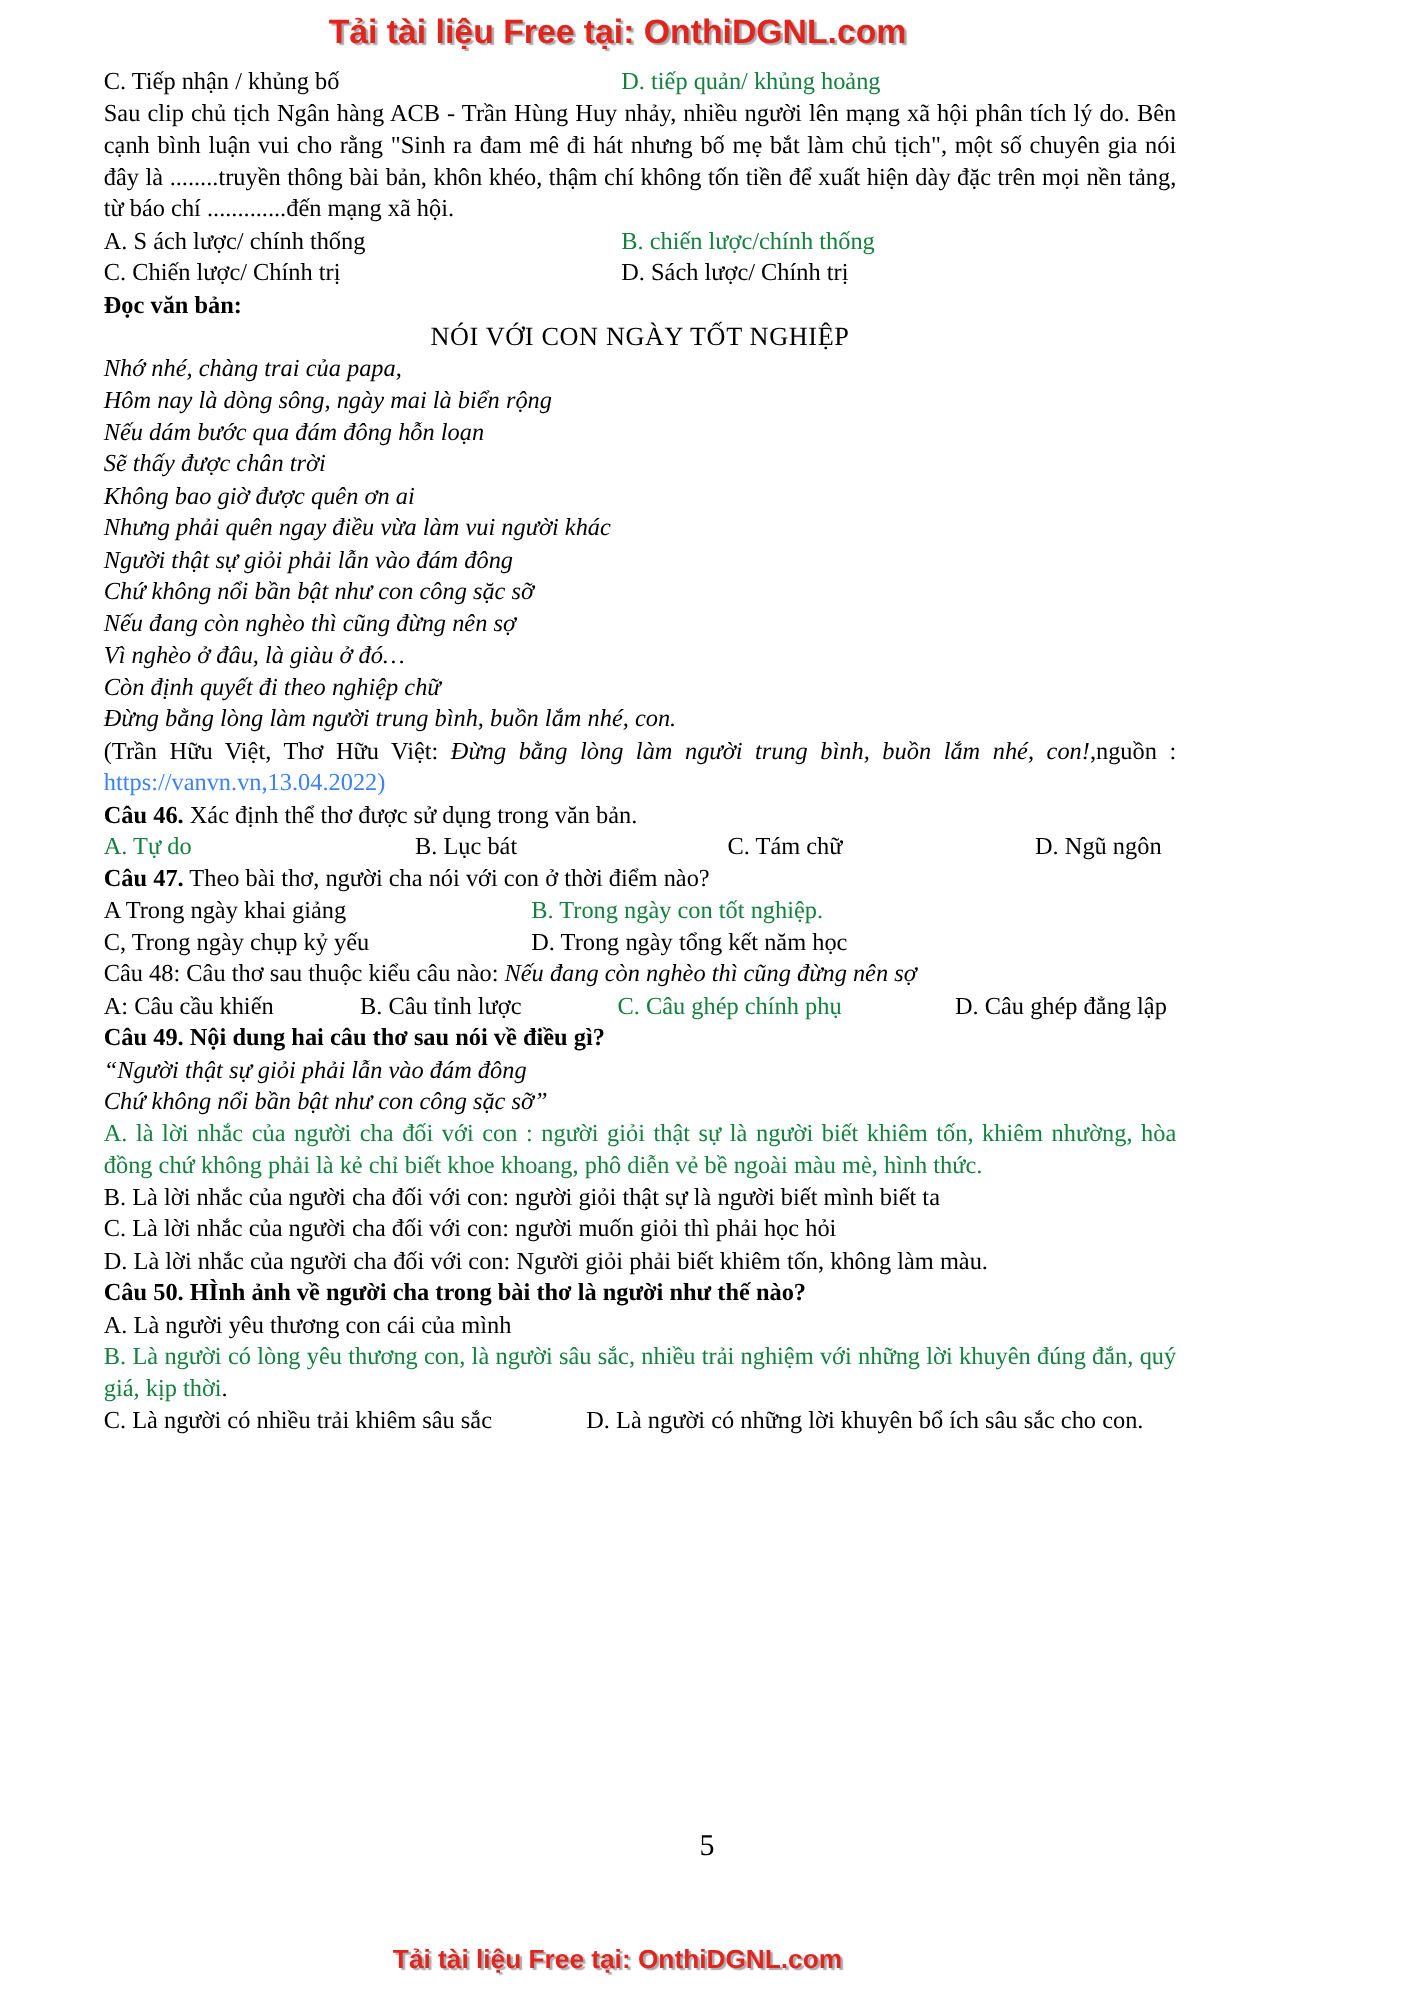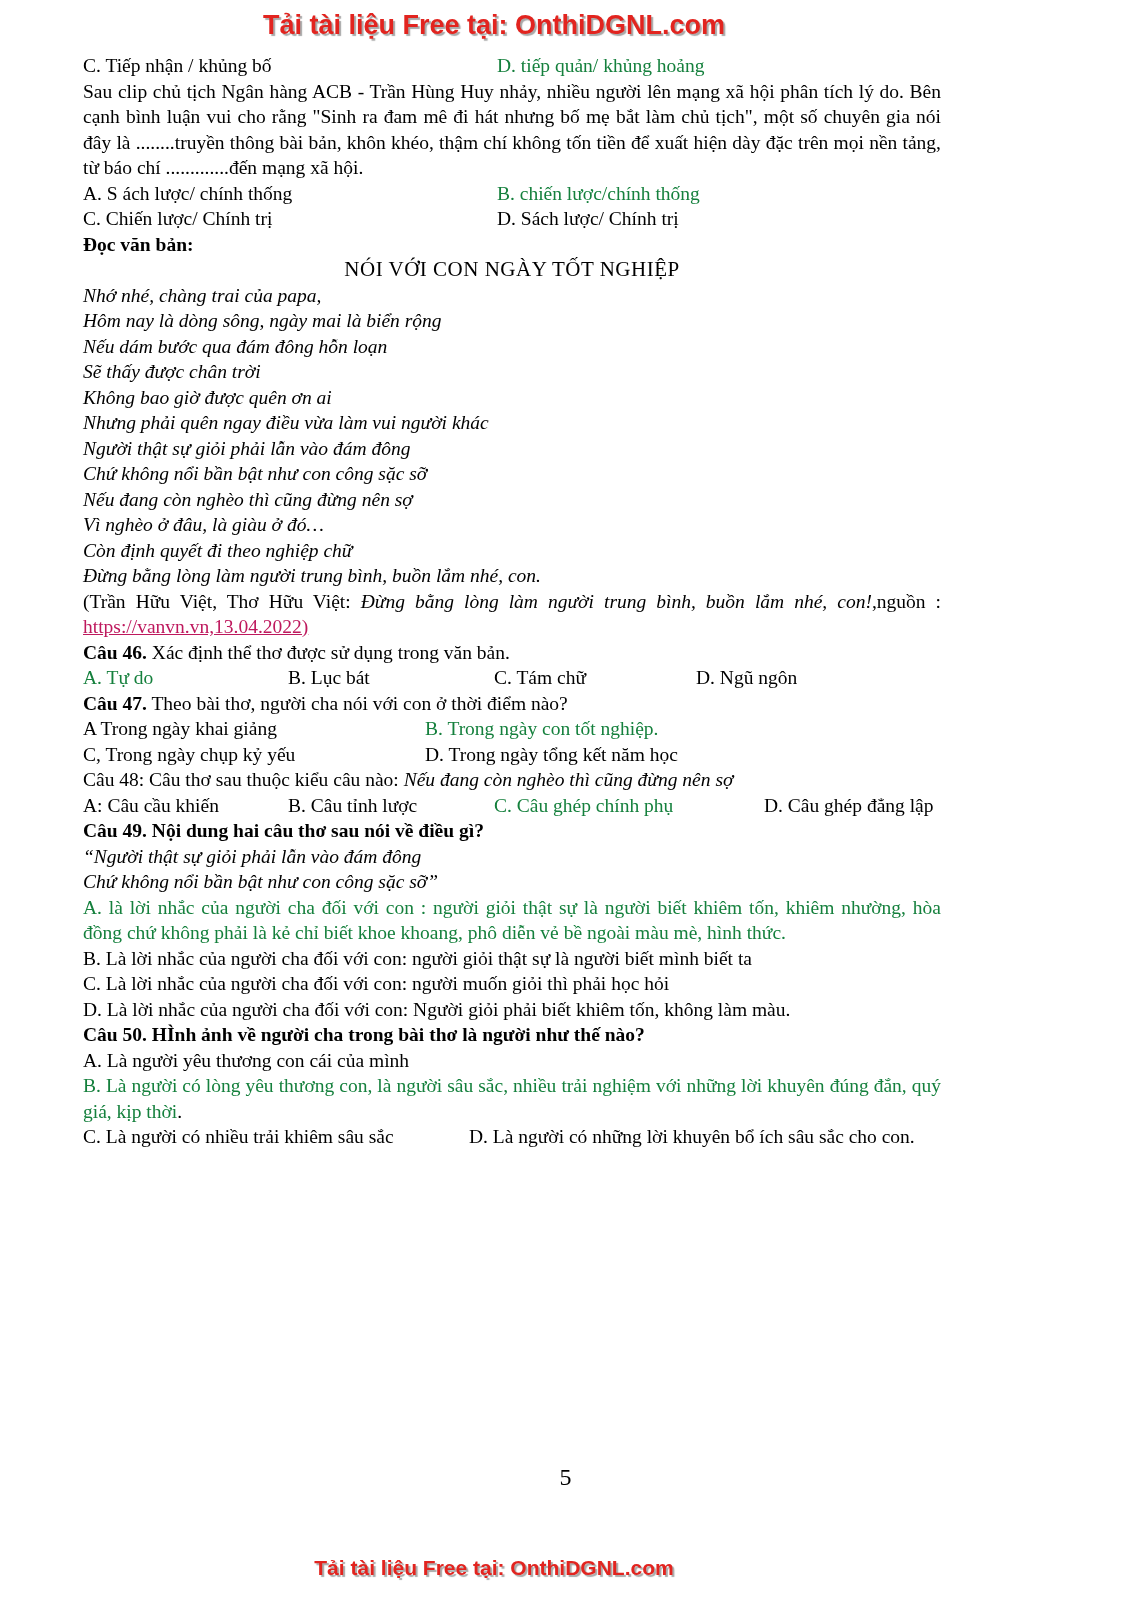--- a/index.html
+++ b/index.html
@@ -22,28 +22,28 @@
     font-size:19.5px;line-height:25.5px;
   }
   .doc p, .doc div{margin:0;}
   .bold{font-weight:bold;margin-top:28px;}
   .it{font-style:italic;}
   .red{color:#15803d;}
   .jst{text-align:justify;}
   .jst-all{text-align:justify;text-align-last:justify;}
   .row{display:grid;}
   .cols-2-wide{grid-template-columns:414px 1fr;}
-  .cols-4-a{grid-template-columns:205px 206px 202px 1fr;}
+  .cols-4-a{grid-template-columns:205px 206px 202px 1fr;gap:44px;}
   .cols-2-mid{grid-template-columns:342px 1fr;}
   .cols-4-b{grid-template-columns:205px 206px 270px 1fr;}
   .cols-2-narrow{grid-template-columns:386px 1fr;}
   .center-title{text-align:center;font-size:21px;letter-spacing:0.5px;}
   .poem{font-style:italic;}
   .quote-indent{margin-left:100px;font-style:italic;}
-  .source-link{text-decoration:underline;color:#be185d;}
+  .source-link{color:#3b82f6;}
   .page-number{
     position:absolute;top:1464px;left:0;width:1131px;
     text-align:center;font-size:24px;
   }
 </style>
 </head>
 <body>
 
 <div class="banner banner-top">Tải tài liệu Free tại: OnthiDGNL.com</div>
 

